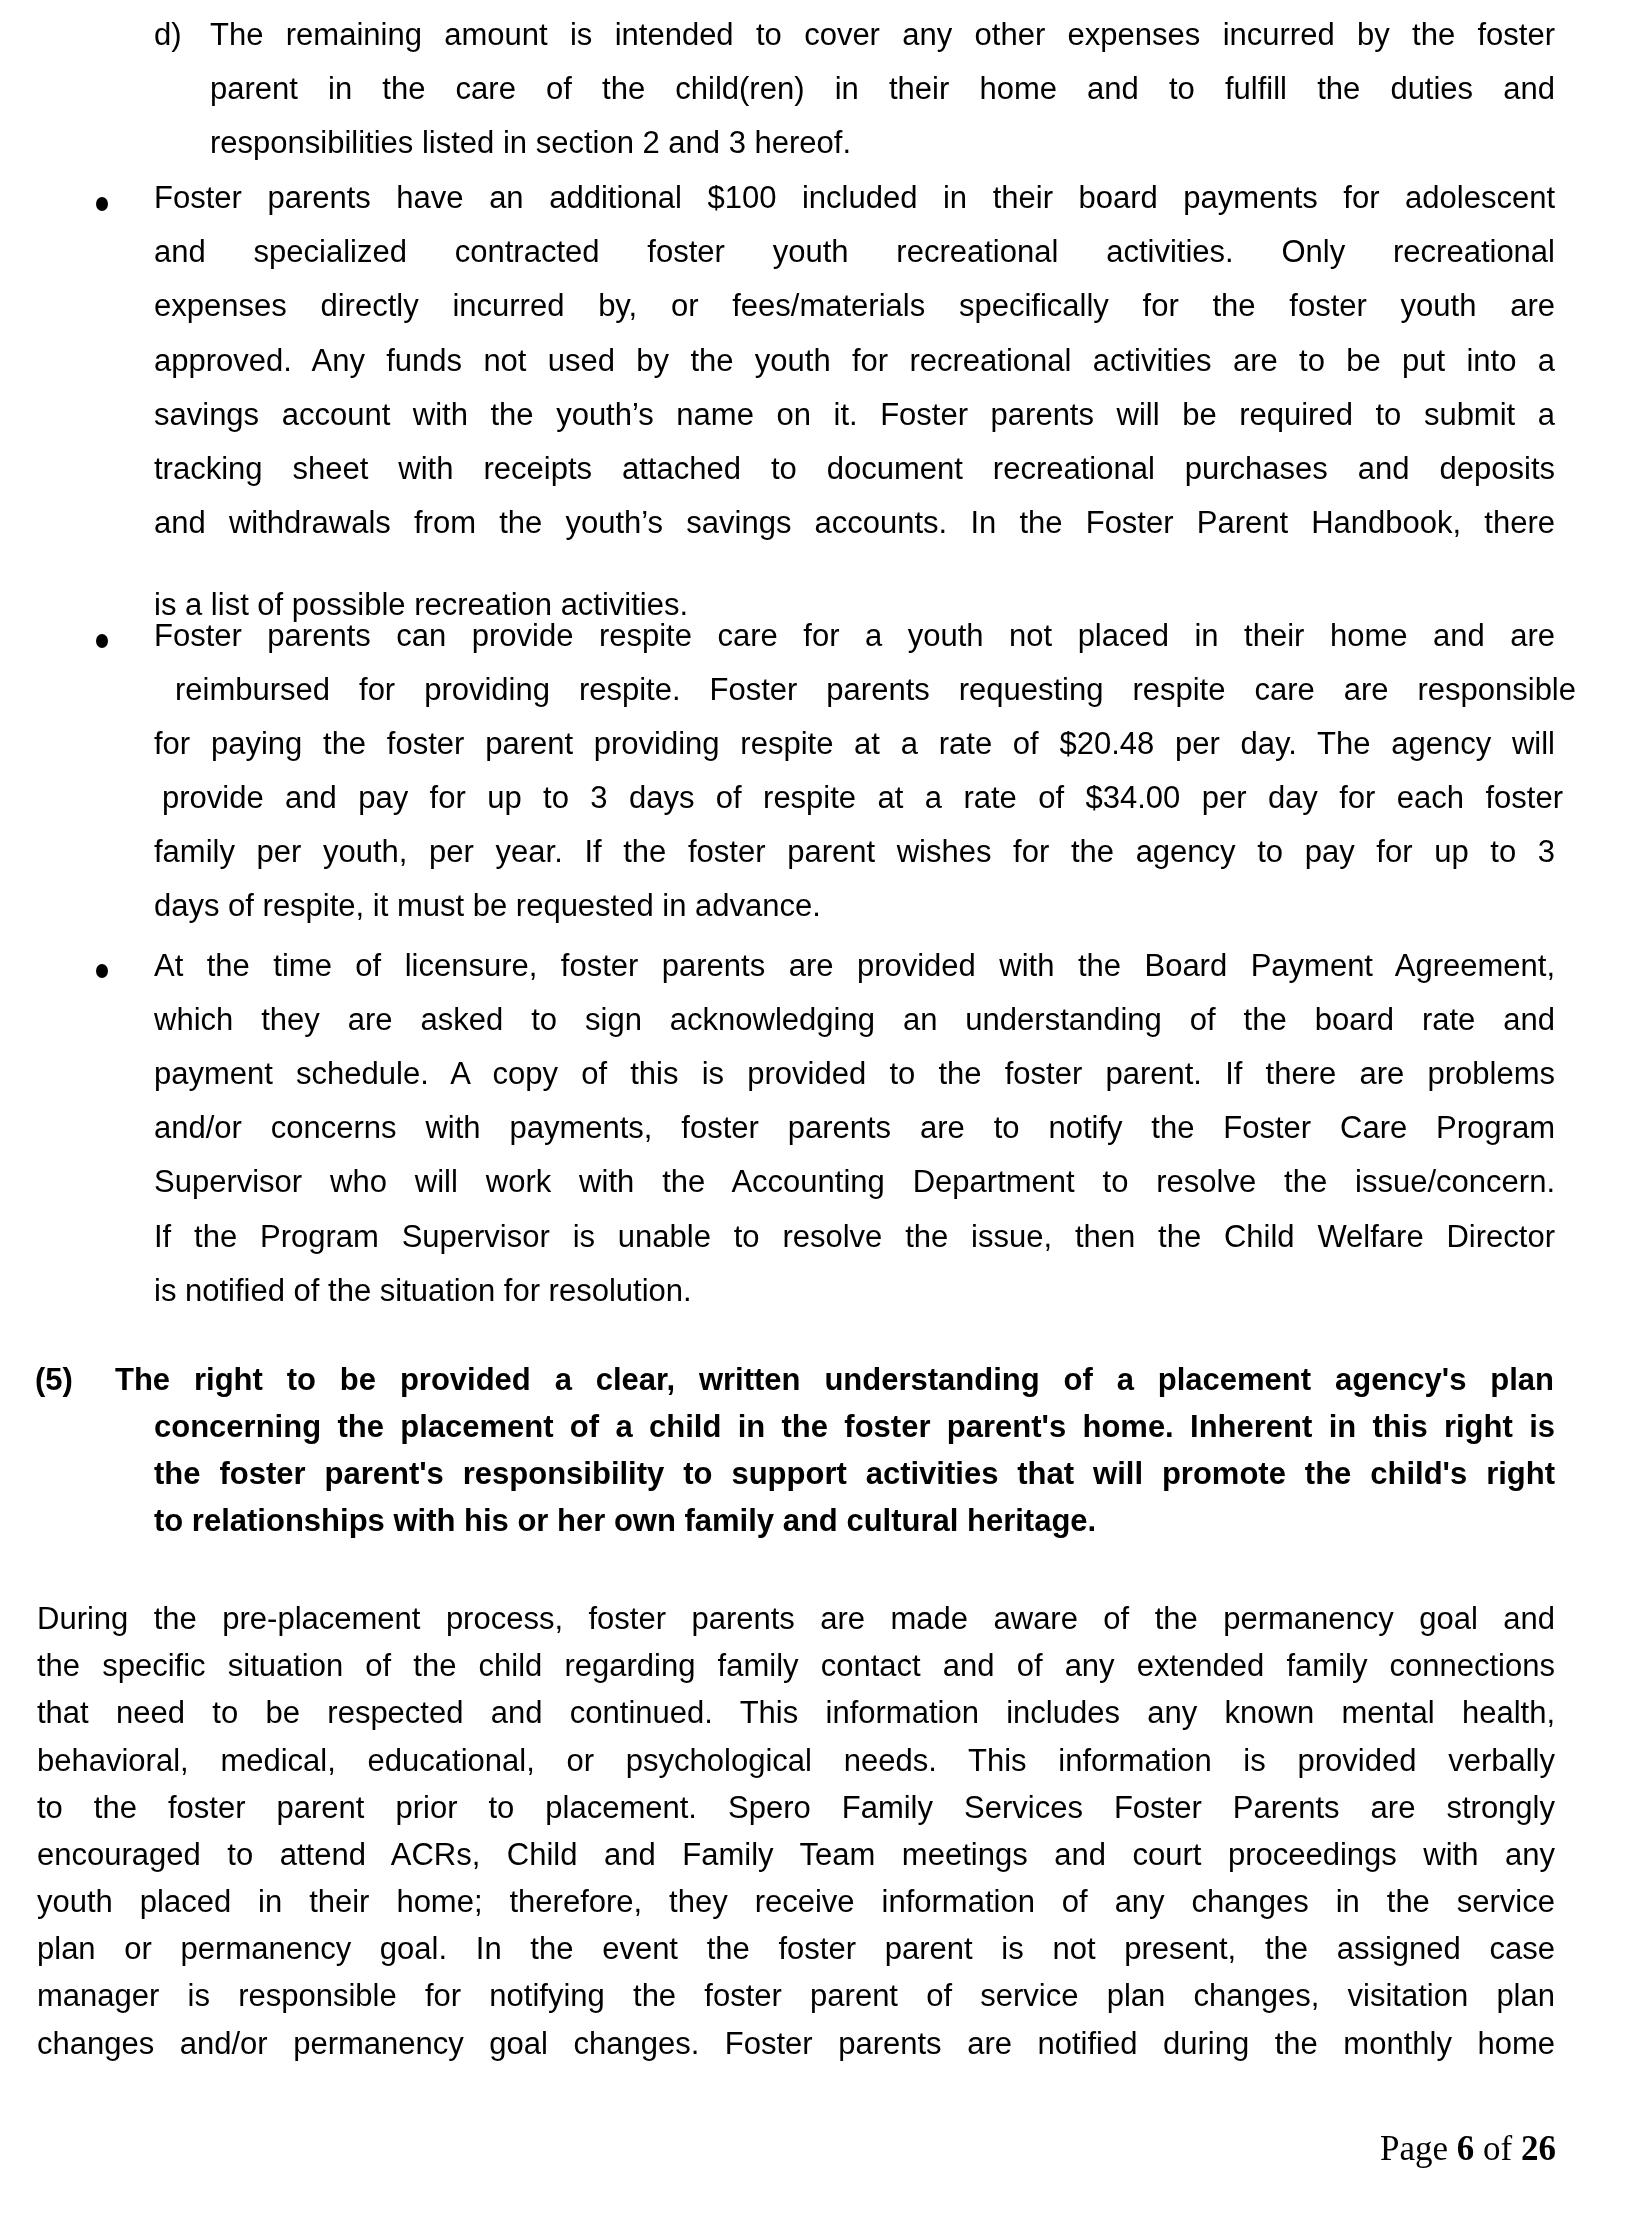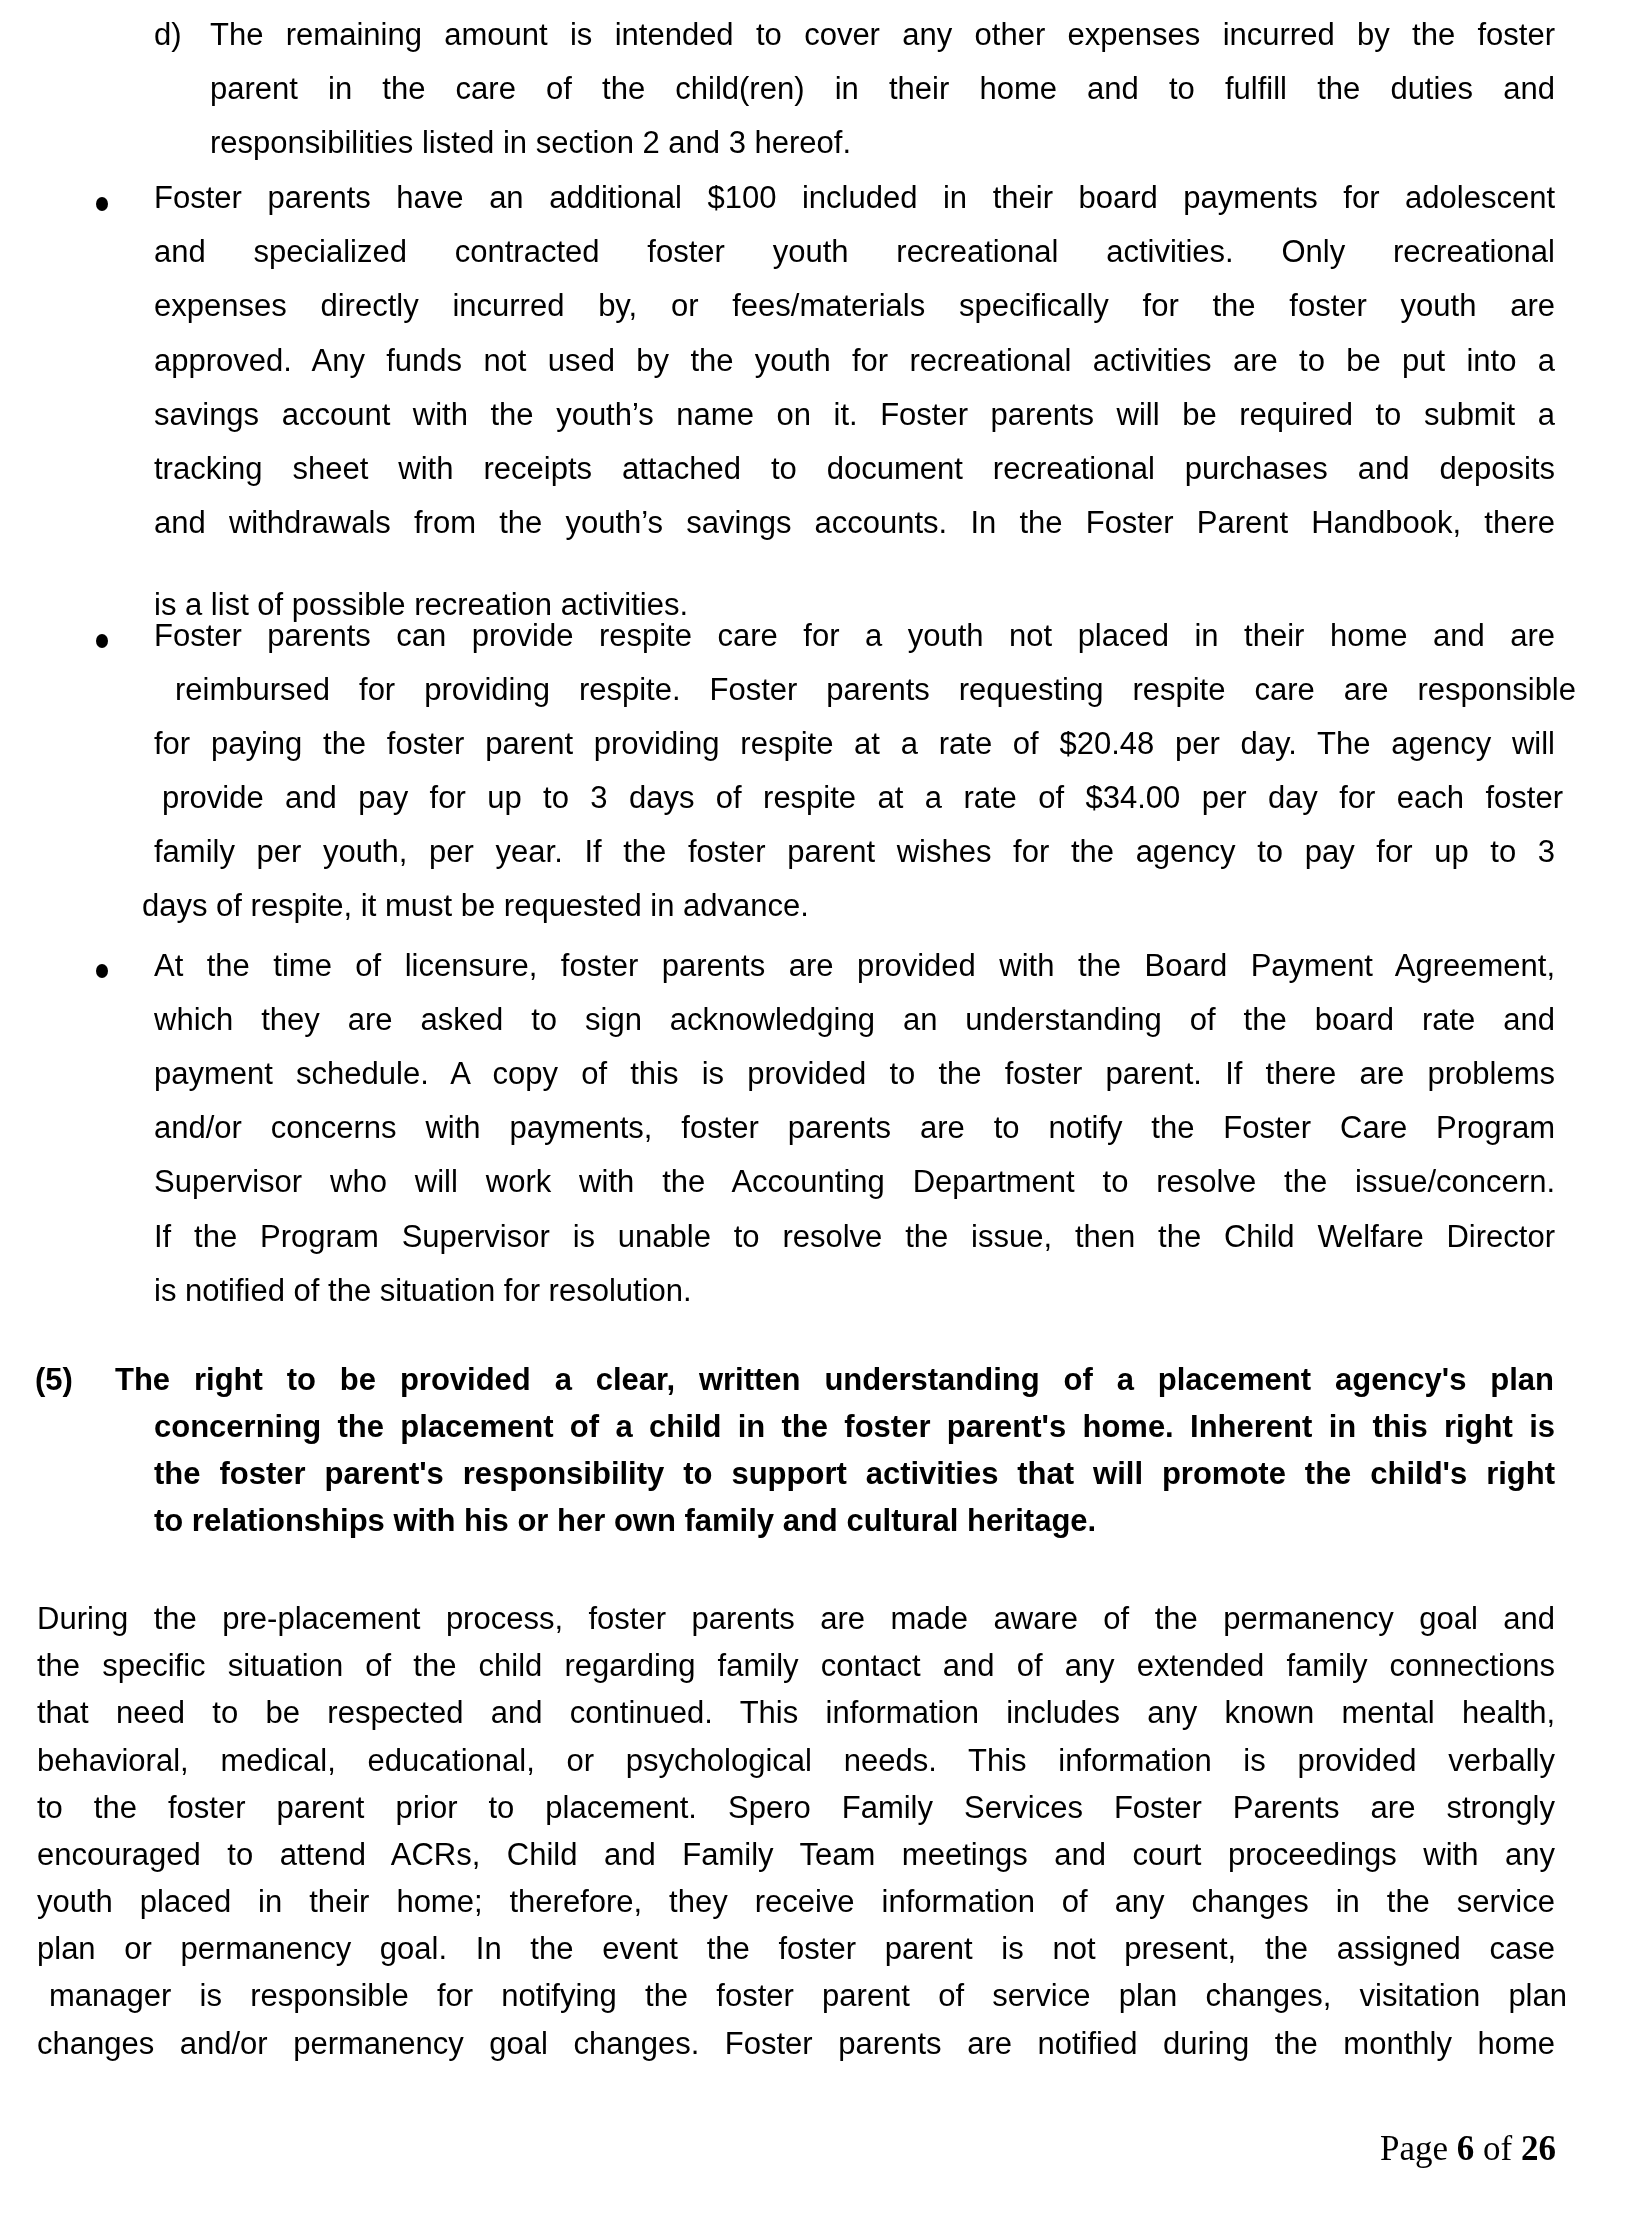--- a/index.html
+++ b/index.html
@@ -79,21 +79,21 @@
     <div class="line" style="left:154px; top:558px;margin-top:28px;">is a list of possible recreation activities.</div>
   </div>
 
   <div>
     <span class="bullet-dot" style="left:96px; top:634px;"></span>
     <div class="line justify" style="left:154px; top:617px; width:1401px;">Foster parents can provide respite care for a youth not placed in their home and are</div>
     <div class="line justify" style="left:154px; top:671px; width:1401px;margin-left:21px;">reimbursed for providing respite. Foster parents requesting respite care are responsible</div>
     <div class="line justify" style="left:154px; top:725px; width:1401px;">for paying the foster parent providing respite at a rate of $20.48 per day.  The agency will</div>
     <div class="line justify" style="left:154px; top:779px; width:1401px;margin-left:8px;">provide and pay for up to 3 days of respite at a rate of $34.00 per day for each foster</div>
     <div class="line justify" style="left:154px; top:833px; width:1401px;">family per youth, per year. If the foster parent wishes for the agency to pay for up to 3</div>
-    <div class="line" style="left:142px; top:887px;">days of respite, it must be requested in advance.</div>
+    <div class="line" style="left:154px; top:887px;">days of respite, it must be requested in advance.</div>
   </div>
 
   <div>
     <span class="bullet-dot" style="left:96px; top:964px;"></span>
     <div class="line justify" style="left:154px; top:947px; width:1401px;">At the time of licensure, foster parents are provided with the Board Payment Agreement,</div>
     <div class="line justify" style="left:154px; top:1001px; width:1401px;">which they are asked to sign acknowledging an understanding of the board rate and</div>
     <div class="line justify" style="left:154px; top:1055px; width:1401px;">payment schedule.  A copy of this is provided to the foster parent.  If there are problems</div>
     <div class="line justify" style="left:154px; top:1109px; width:1401px;">and/or concerns with payments, foster parents are to notify the Foster Care Program</div>
     <div class="line justify" style="left:154px; top:1163px; width:1401px;">Supervisor who will work with the Accounting Department to resolve the issue/concern.</div>
     <div class="line justify" style="left:154px; top:1218px; width:1401px;">If the Program Supervisor is unable to resolve the issue, then the Child Welfare Director</div>
@@ -110,21 +110,21 @@
 
   <div>
     <div class="line justify" style="left:37px; top:1600px; width:1518px;">During the pre-placement process, foster parents are made aware of the permanency goal and</div>
     <div class="line justify" style="left:37px; top:1647px; width:1518px;">the specific situation of the child regarding family contact and of any extended family connections</div>
     <div class="line justify" style="left:37px; top:1694px; width:1518px;">that need to be respected and continued. This information includes any known mental health,</div>
     <div class="line justify" style="left:37px; top:1742px; width:1518px;">behavioral, medical, educational, or psychological needs.  This information is provided verbally</div>
     <div class="line justify" style="left:37px; top:1789px; width:1518px;">to the foster parent prior to placement. Spero Family Services Foster Parents are strongly</div>
     <div class="line justify" style="left:37px; top:1836px; width:1518px;">encouraged to attend ACRs, Child and Family Team meetings and court proceedings with any</div>
     <div class="line justify" style="left:37px; top:1883px; width:1518px;">youth placed in their home; therefore, they receive information of any changes in the service</div>
     <div class="line justify" style="left:37px; top:1930px; width:1518px;">plan or permanency goal.  In the event the foster parent is not present, the assigned case</div>
-    <div class="line justify" style="left:37px; top:1977px; width:1518px;margin-left:12px;">manager is responsible for notifying the foster parent of service plan changes, visitation plan</div>
+    <div class="line justify" style="left:37px; top:1977px; width:1518px;">manager is responsible for notifying the foster parent of service plan changes, visitation plan</div>
     <div class="line justify" style="left:37px; top:2025px; width:1518px;">changes and/or permanency goal changes.  Foster parents are notified during the monthly home</div>
   </div>
 
   <div class="footer">
     <span>Page</span>
     <b>6</b>
     <span>of</span>
     <b>26</b>
   </div>
 

